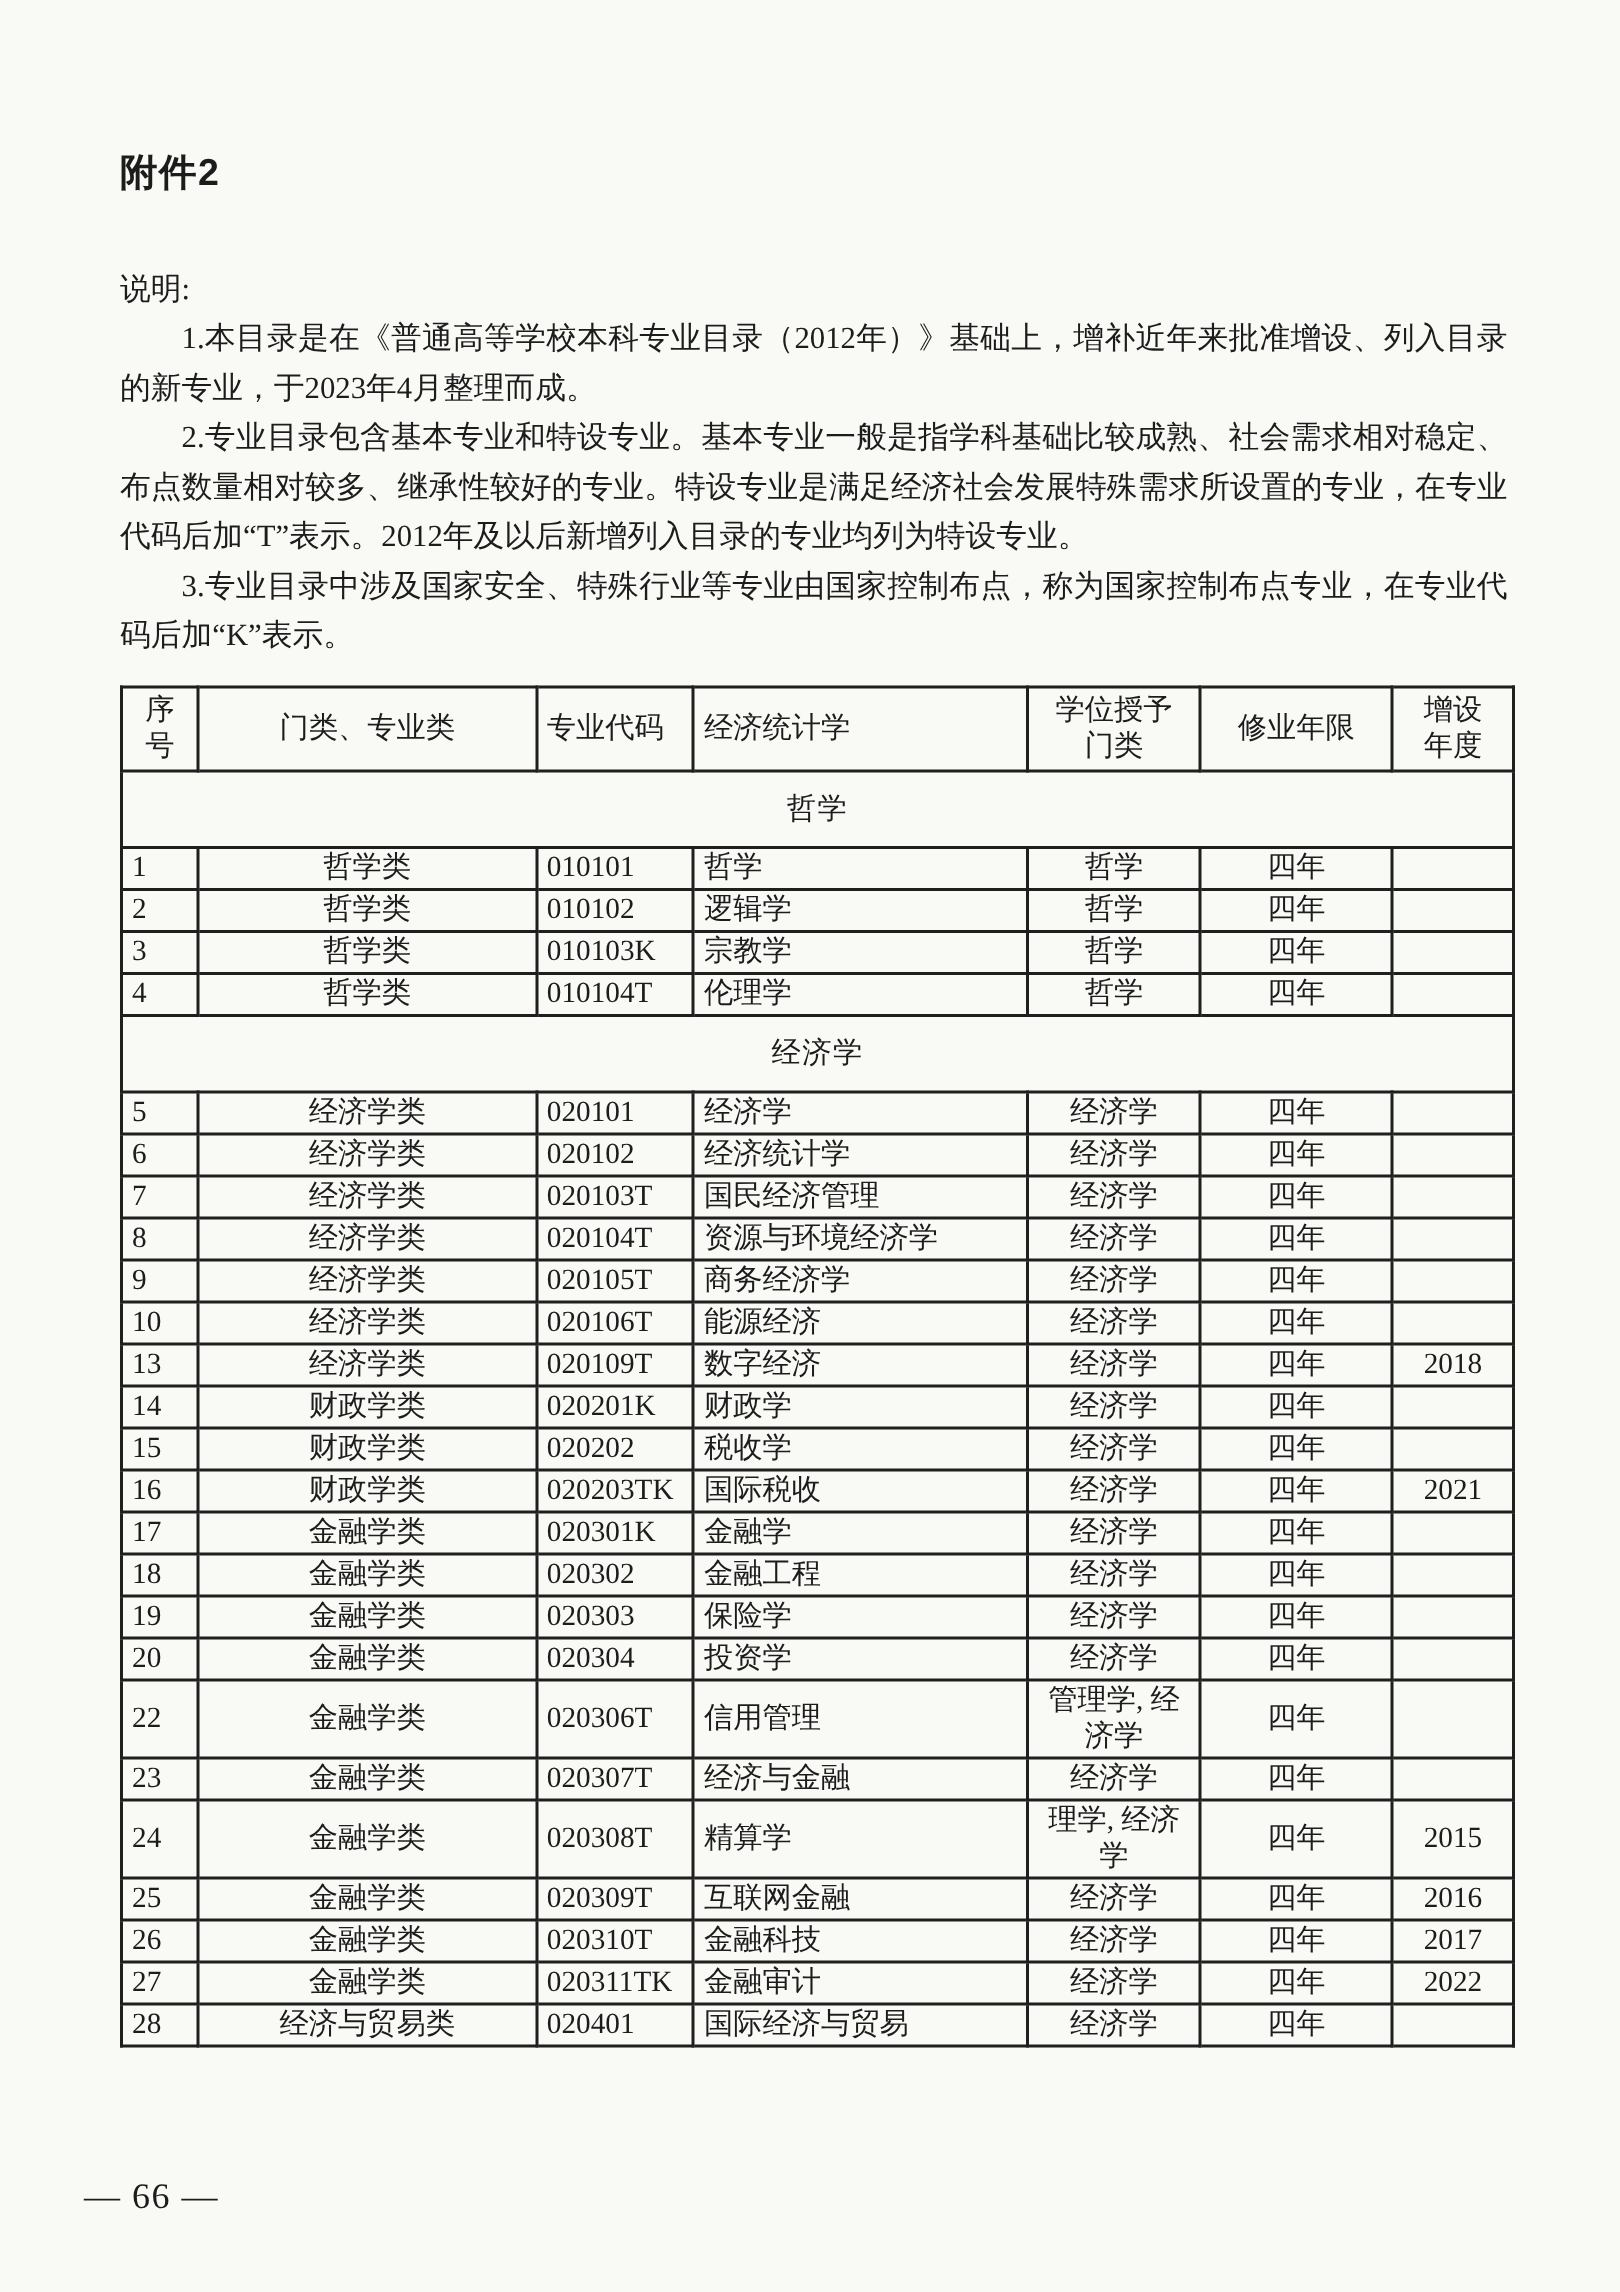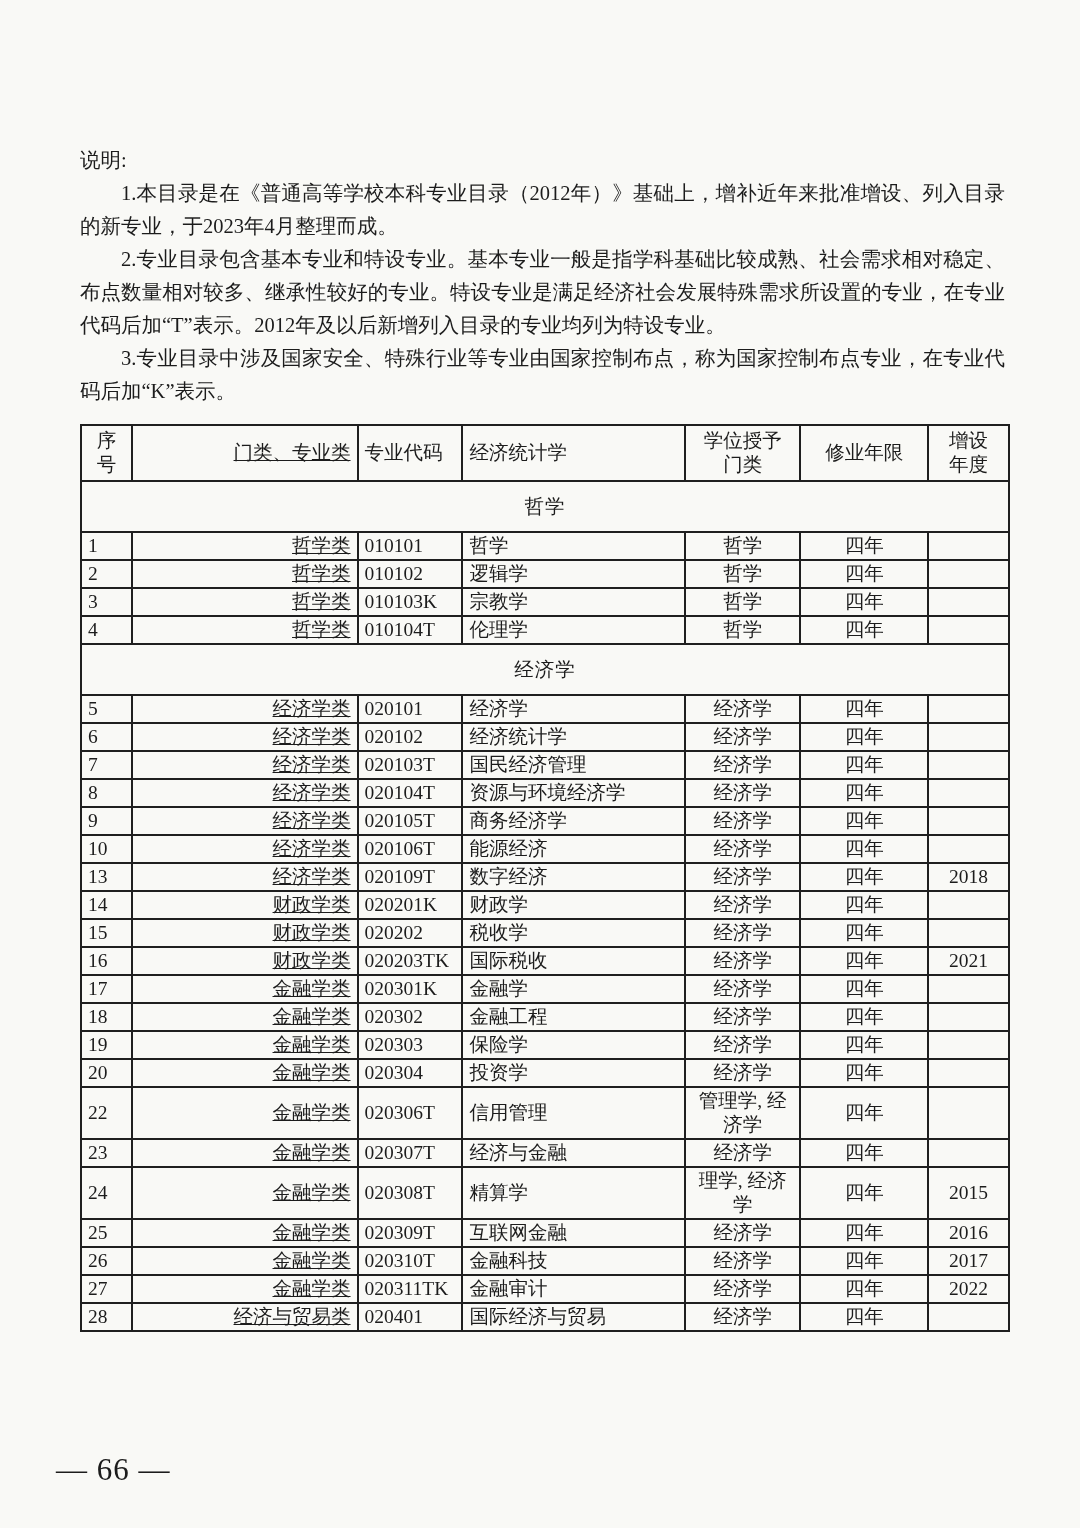--- a/index.html
+++ b/index.html
@@ -52,49 +52,50 @@
     overflow: hidden;
   }
   thead th {
     height: 56px;
     font-weight: normal;
     text-align: center;
     vertical-align: middle;
     white-space: pre-line;
   }
   .col-0 { width: 5.5%;  }
-  .col-1 { width: 24.3%; text-align: right; text-decoration: underline; }
+  .col-1 { width: 24.3%; text-align: center; }
   .col-2 { width: 11.3%; text-align: left; }
   .col-3 { width: 24.0%; text-align: left; }
   .col-4 { width: 12.4%; text-align: center; }
   .col-5 { width: 13.8%; text-align: center; }
   .col-6 { width: 8.7%;  text-align: center; }
   tr.section-row td {
     height: 51px;
     text-align: center;
     vertical-align: middle;
     letter-spacing: 1px;
   }
   tr.data-row td {
     height: 26px;
     vertical-align: middle;
   }
   .page-number {
     position: absolute;
     left: 56px;
     top: 1452px;
-    font-size: 31px;
+    font-size: 24px;
     letter-spacing: 1px;
   }
 </style>
 </head>
 <body>
 
 <div class="page">
 
+  <div class="attachment">附件2</div>
 
 
   <div class="notes">
     <div class="notes-heading">说明:</div>
     <p class="note">1.本目录是在《普通高等学校本科专业目录（2012年）》基础上，增补近年来批准增设、列入目录的新专业，于2023年4月整理而成。</p>
     <p class="note">2.专业目录包含基本专业和特设专业。基本专业一般是指学科基础比较成熟、社会需求相对稳定、布点数量相对较多、继承性较好的专业。特设专业是满足经济社会发展特殊需求所设置的专业，在专业代码后加“T”表示。2012年及以后新增列入目录的专业均列为特设专业。</p>
     <p class="note">3.专业目录中涉及国家安全、特殊行业等专业由国家控制布点，称为国家控制布点专业，在专业代码后加“K”表示。</p>
   </div>
 
   <table class="catalog">

